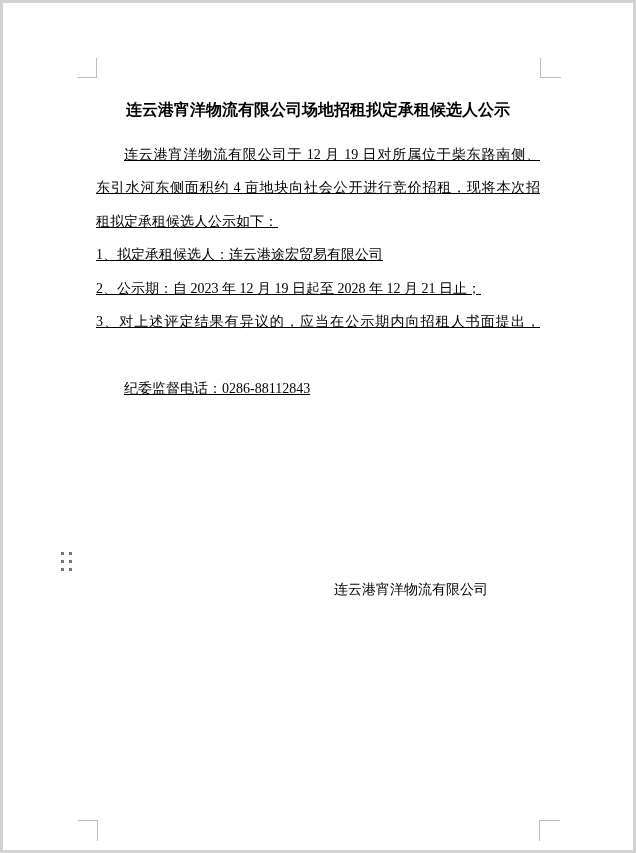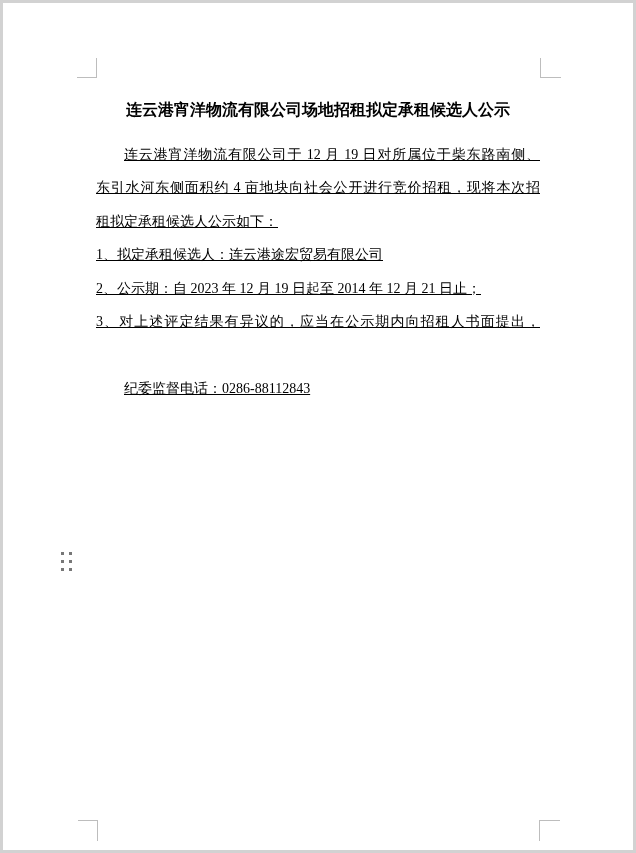--- a/index.html
+++ b/index.html
@@ -92,30 +92,31 @@
   <div class="crop crop-bl"></div>
   <div class="crop crop-br"></div>
 
   <h1 class="title">连云港宵洋物流有限公司场地招租拟定承租候选人公示</h1>
 
   <div class="body-text" id="body-lines">
       <div class="line indent fullwidth">连云港宵洋物流有限公司于 12 月 19 日对所属位于柴东路南侧、</div>
       <div class="line fullwidth">东引水河东侧面积约 4 亩地块向社会公开进行竞价招租，现将本次招</div>
       <div class="line">租拟定承租候选人公示如下：</div>
       <div class="line">1、拟定承租候选人：连云港途宏贸易有限公司</div>
-      <div class="line">2、公示期：自 2023 年 12 月 19 日起至 2014 年 12 月 21 日止；</div>
+      <div class="line">2、公示期：自 2023 年 12 月 19 日起至 2028 年 12 月 21 日止；</div>
       <div class="line fullwidth">3、对上述评定结果有异议的，应当在公示期内向招租人书面提出，</div>
       <div class="line indent gap-before">纪委监督电话：0286-88112843</div>
     </div>
 
   <div class="handle">
     <span class="dot"></span>
     <span class="dot"></span>
     <span class="dot"></span>
     <span class="dot"></span>
     <span class="dot"></span>
     <span class="dot"></span>
   </div>
 
   <div class="signature">
+    <div class="sig-company">连云港宵洋物流有限公司</div>
   </div>
 
 </div>
 
 </body></html>

